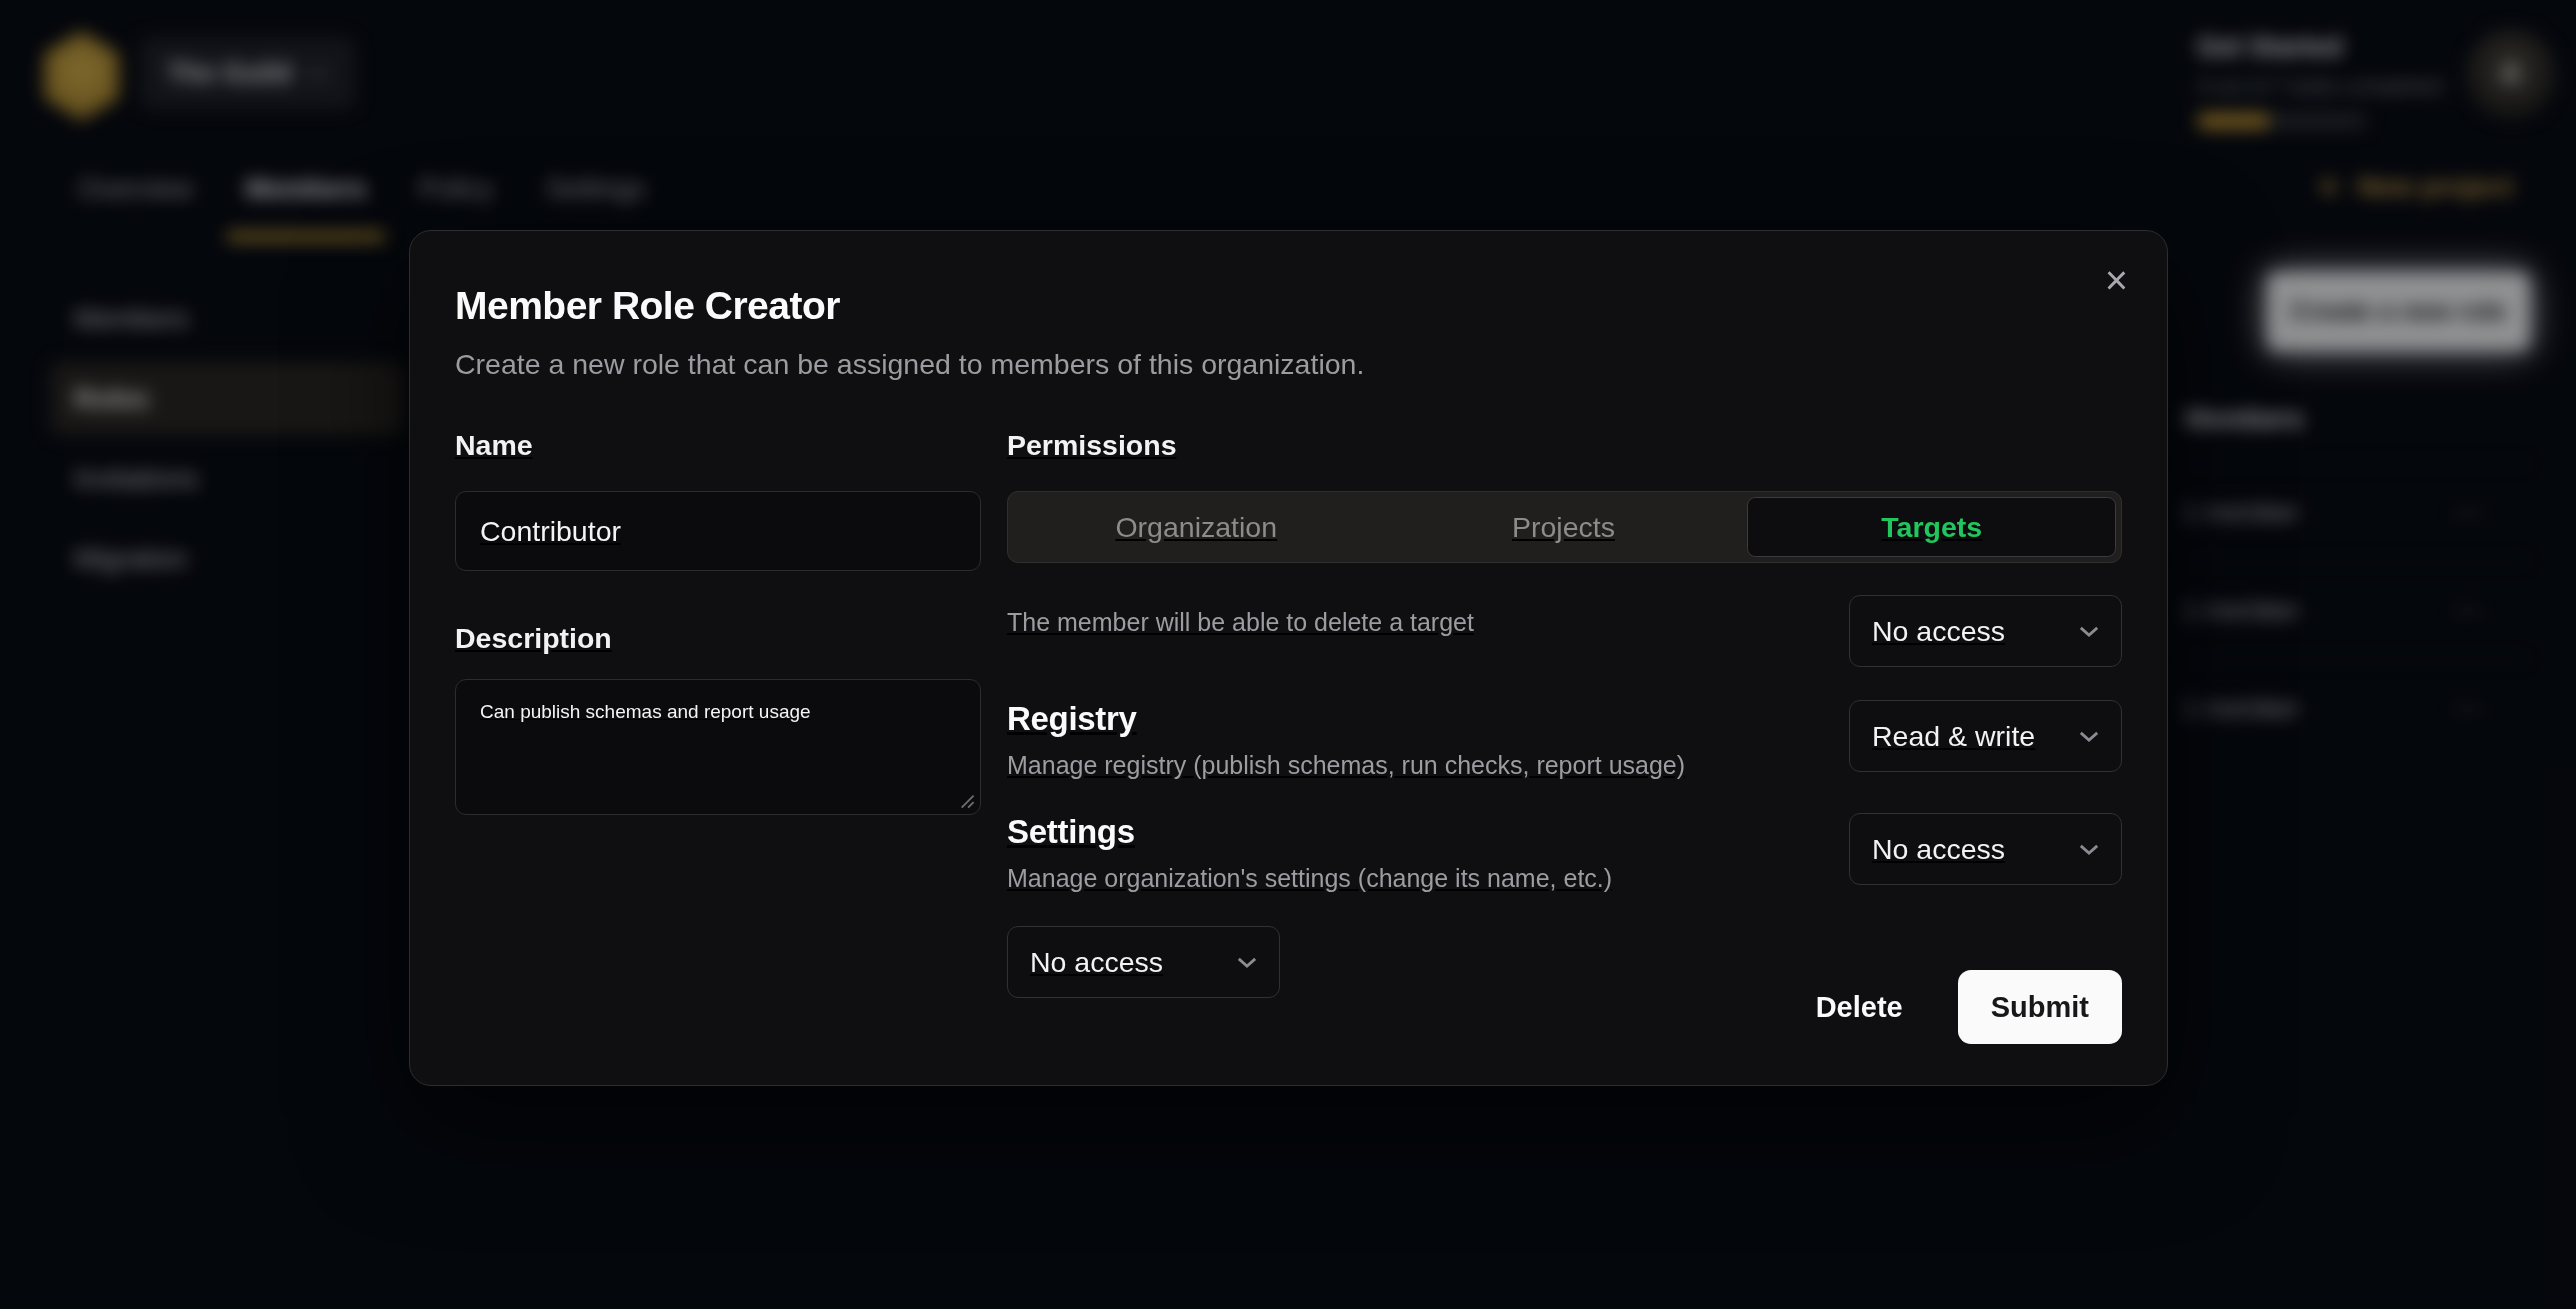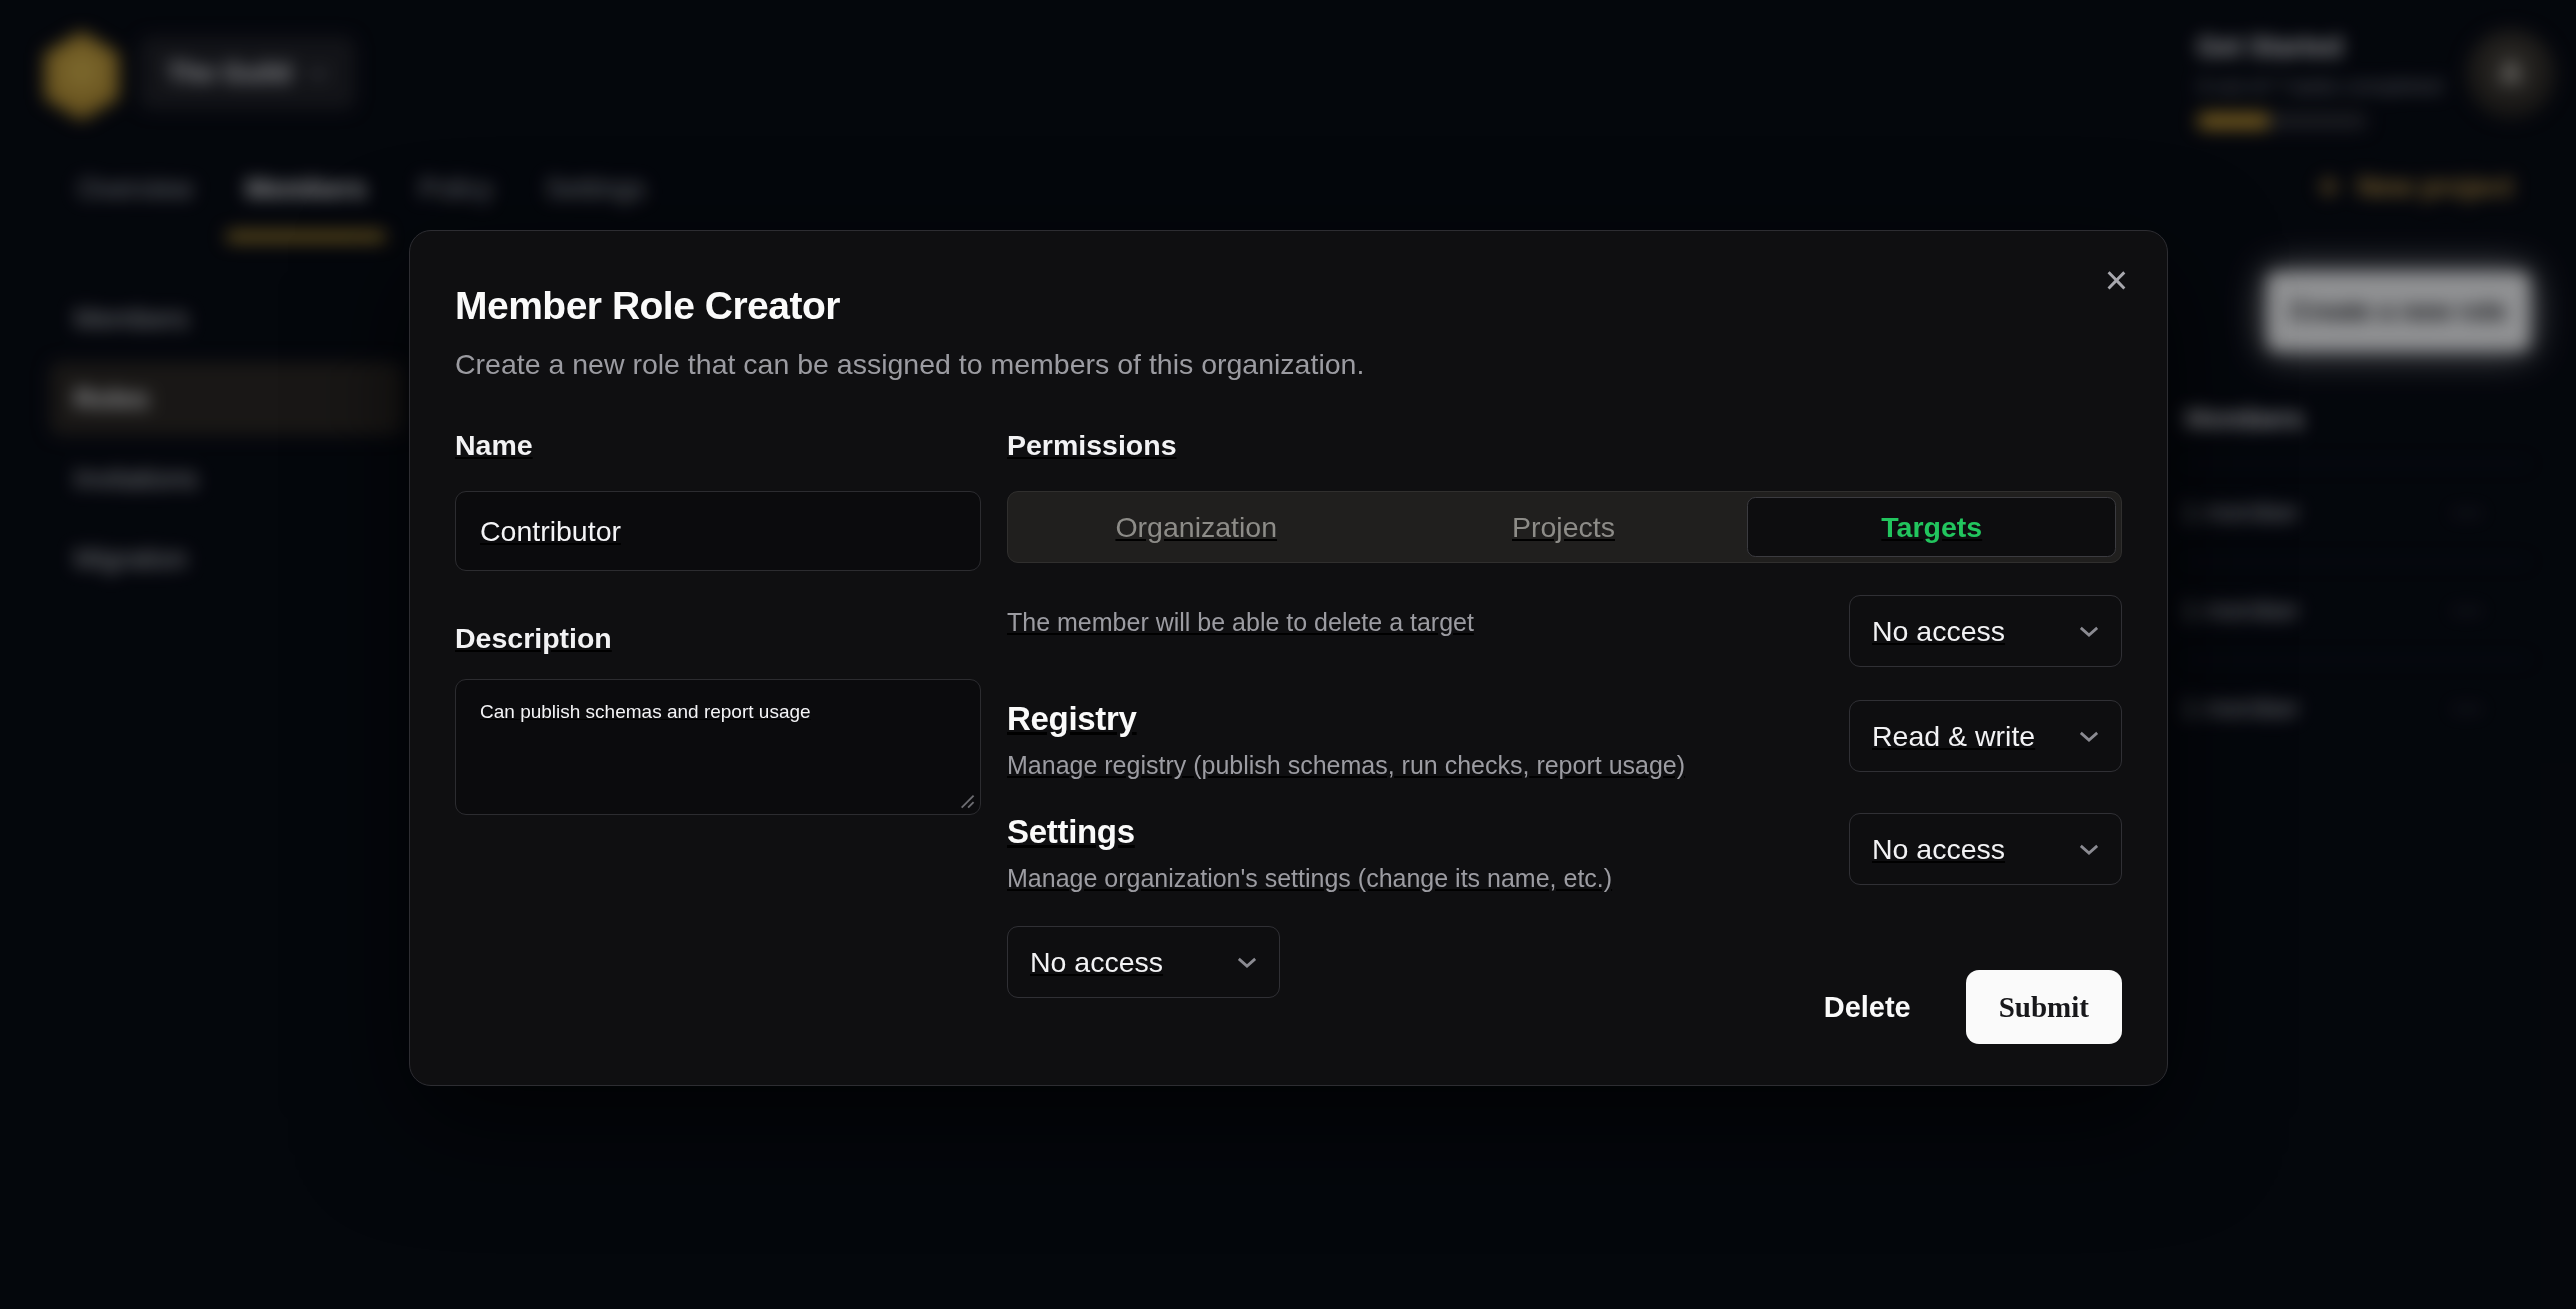--- a/index.html
+++ b/index.html
@@ -91,21 +91,21 @@
   .perm-d { color:#9c9ca2; font-size:25px; margin-top:13px; }
   .select { width:273px; height:72px; border:0.9px solid #303035; border-radius:11px;
     background:#0e0e10; display:flex; align-items:center; justify-content:space-between;
     padding:12px 22px; flex:0 0 auto; }
   .select .val { color:#f2f2f4; font-size:28.5px; }
 
   .m-footer { position:absolute; right:45px; bottom:41px; display:flex; align-items:center; gap:24px; }
   .btn-cancel { height:74px; padding:0 31px; display:flex; align-items:center;
     color:#fafafa; font-size:29px; font-weight:600; border-radius:11px; }
   .btn-submit { height:74px; min-width:140px; padding:0 33px; display:flex; align-items:center; justify-content:center;
-    background:#fafafa; color:#18181b; font-size:29px; font-weight:600; border-radius:13px;font-family:Liberation Serif, serif; }
+    background:#fafafa; color:#18181b; font-size:29px; font-weight:600; border-radius:13px; }
 </style>
 </head>
 <body>
 
 <div class="stage">
 
   <div class="backdrop">
 
     <div class="hex-logo"></div>
 

